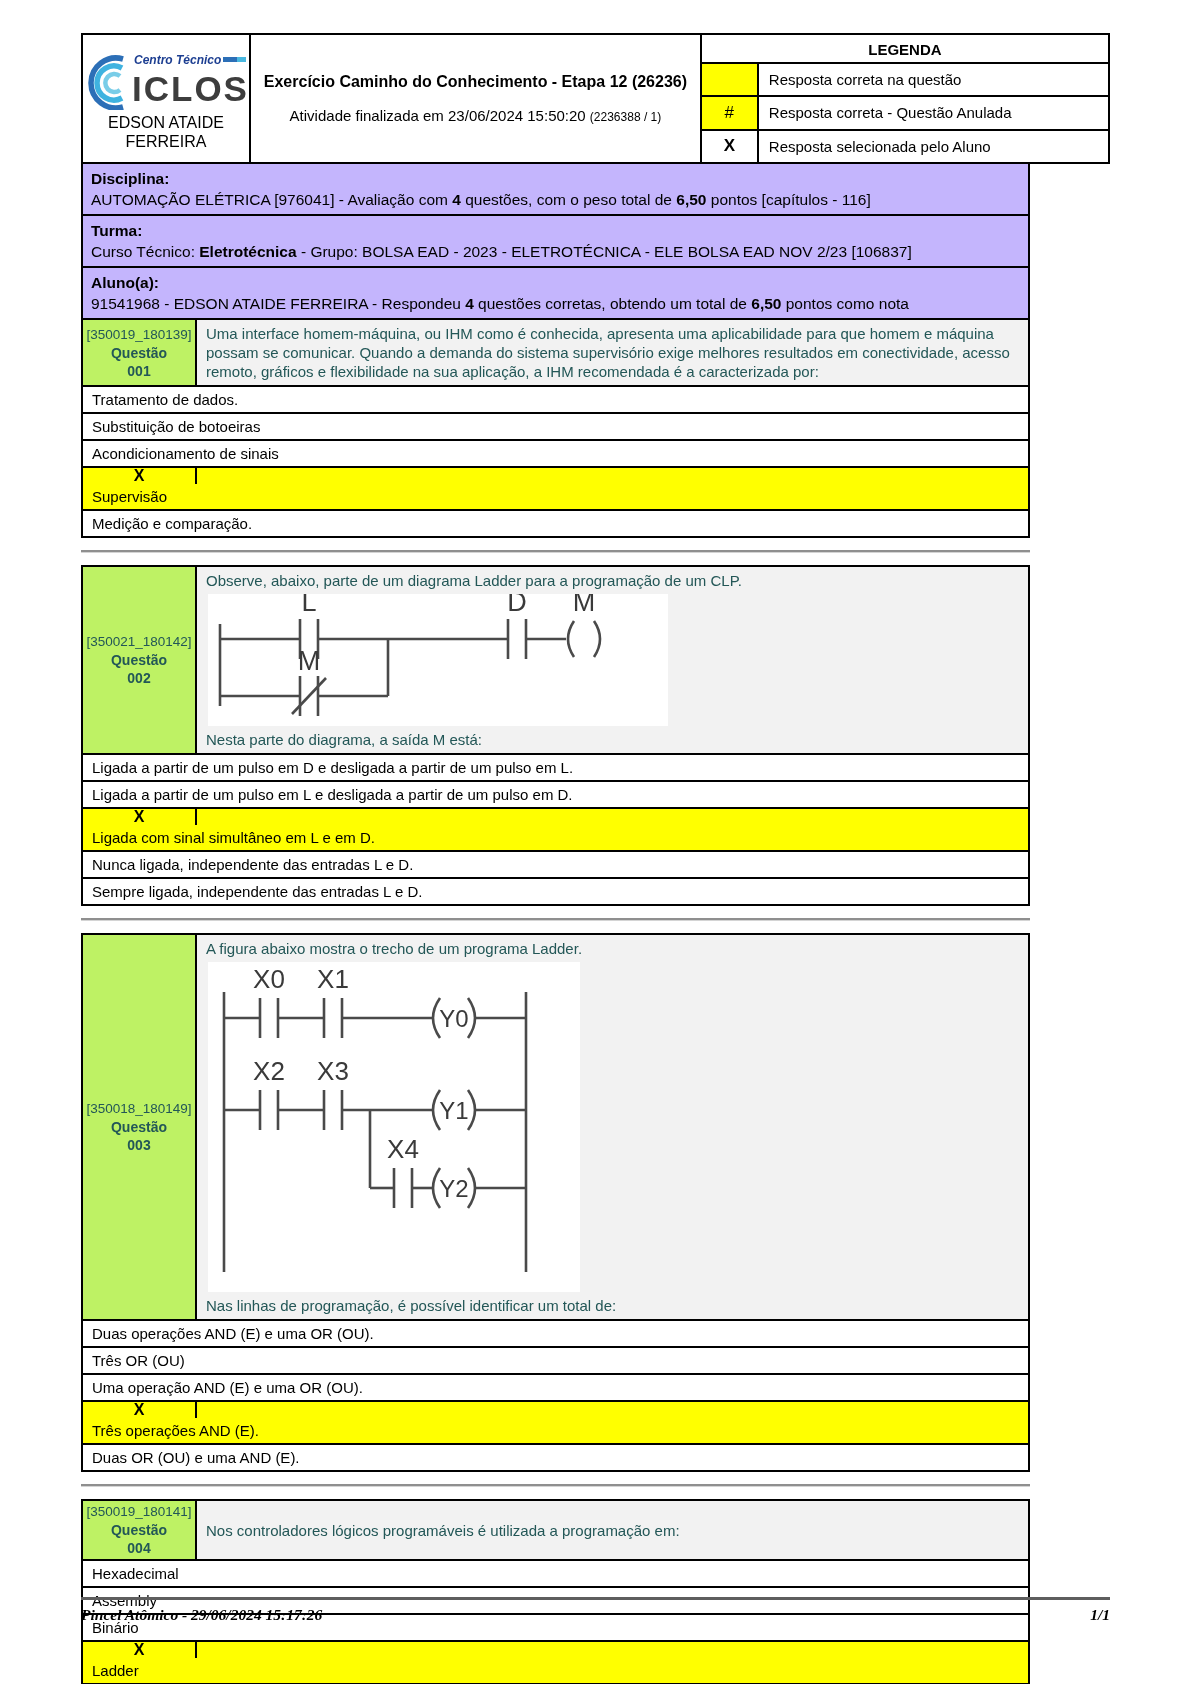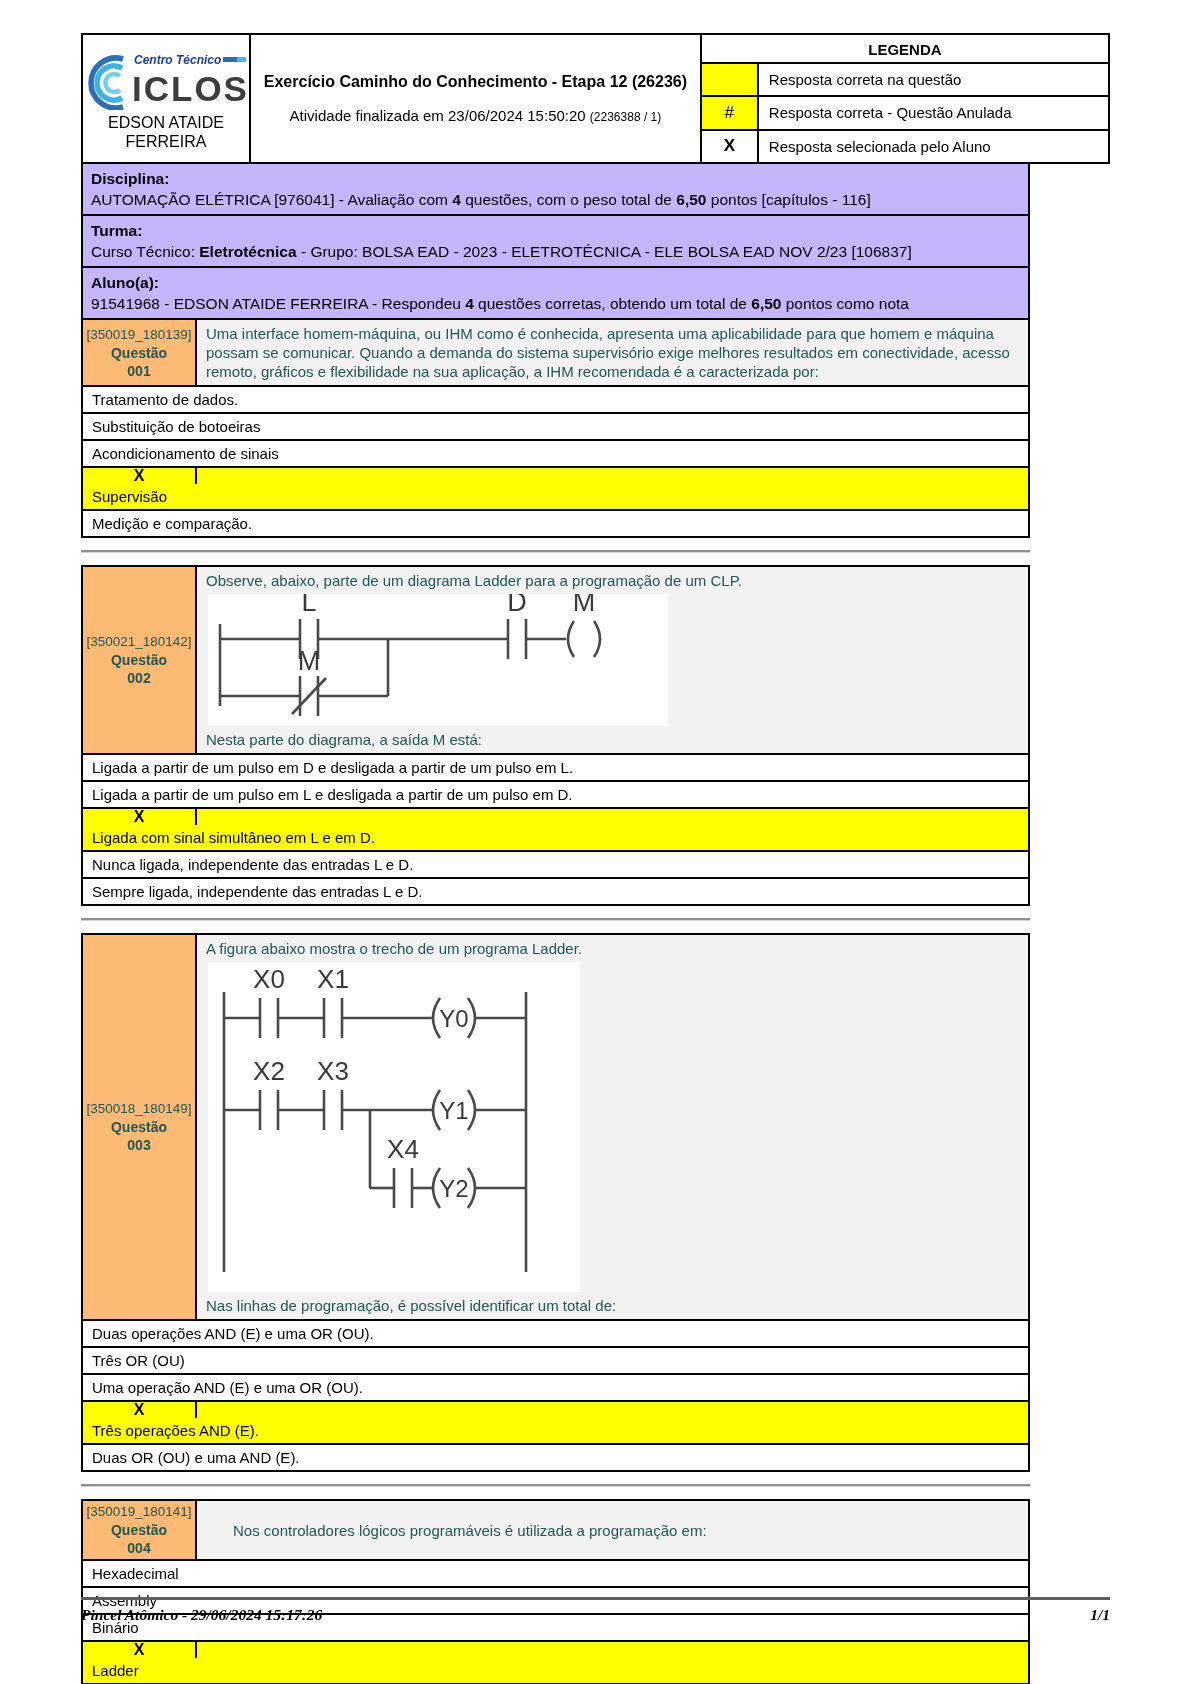--- a/index.html
+++ b/index.html
@@ -34,21 +34,21 @@
   .info-label { font-weight:bold; }
   .b { font-weight:bold; }
 
   
   .qtable { width:949px; border:2px solid #000; background:#fff; }
   .qrow { display:flex; }
   .qrow + .qrow { border-top:2px solid #000; }
   .qcell-left { width:114px; flex:none; border-right:2px solid #000; display:flex; flex-direction:column; align-items:center; justify-content:center; text-align:center; }
   .qcell-right { flex:1; padding:4px 9px; }
   .qhead { background:#F2F2F2; color:#235757; }
-  .qhead .qcell-left { background:#fdba74; padding:2px 1px; }
+  .qhead .qcell-left { background:#bef264; padding:2px 1px; }
   .q-id { font-size:13.5px; line-height:18px; }
   .q-lbl, .q-num { font-size:14px; font-weight:bold; line-height:18px; }
   .q-statement { font-size:15px; line-height:19px; }
   .opt { min-height:24px; align-items:stretch;flex-direction:column; }
   .opt .qcell-left { justify-content:center; font-weight:bold; font-size:16px; line-height:16px; }
   .opt .qcell-right { font-size:15px; line-height:17px; display:flex; align-items:center; }
   .opt.selected { background:#FFFF00; }
   .opt.selected .qcell-left { background:#FFFF00; }
 
   .ladder { display:block; background:#ffffff; margin:4px 0 4px 2px; }
@@ -286,21 +286,21 @@
 
   <div class="sep"></div>
 
   <div class="qtable">
     <div class="qrow qhead">
       <div class="qcell-left">
         <div class="q-id">[350019_180141]</div>
         <div class="q-lbl">Questão</div>
         <div class="q-num">004</div>
       </div>
-      <div class="qcell-right q-statement" style="display:flex;align-items:center;margin-left:27px;">Nos controladores lógicos programáveis é utilizada a programação em:</div>
+      <div class="qcell-right q-statement" style="display:flex;align-items:center;">Nos controladores lógicos programáveis é utilizada a programação em:</div>
     </div>
     <div class="qrow opt">
       <div class="qcell-left"></div>
       <div class="qcell-right">Hexadecimal</div>
     </div>
     <div class="qrow opt">
       <div class="qcell-left"></div>
       <div class="qcell-right">Assembly</div>
     </div>
     <div class="qrow opt">

